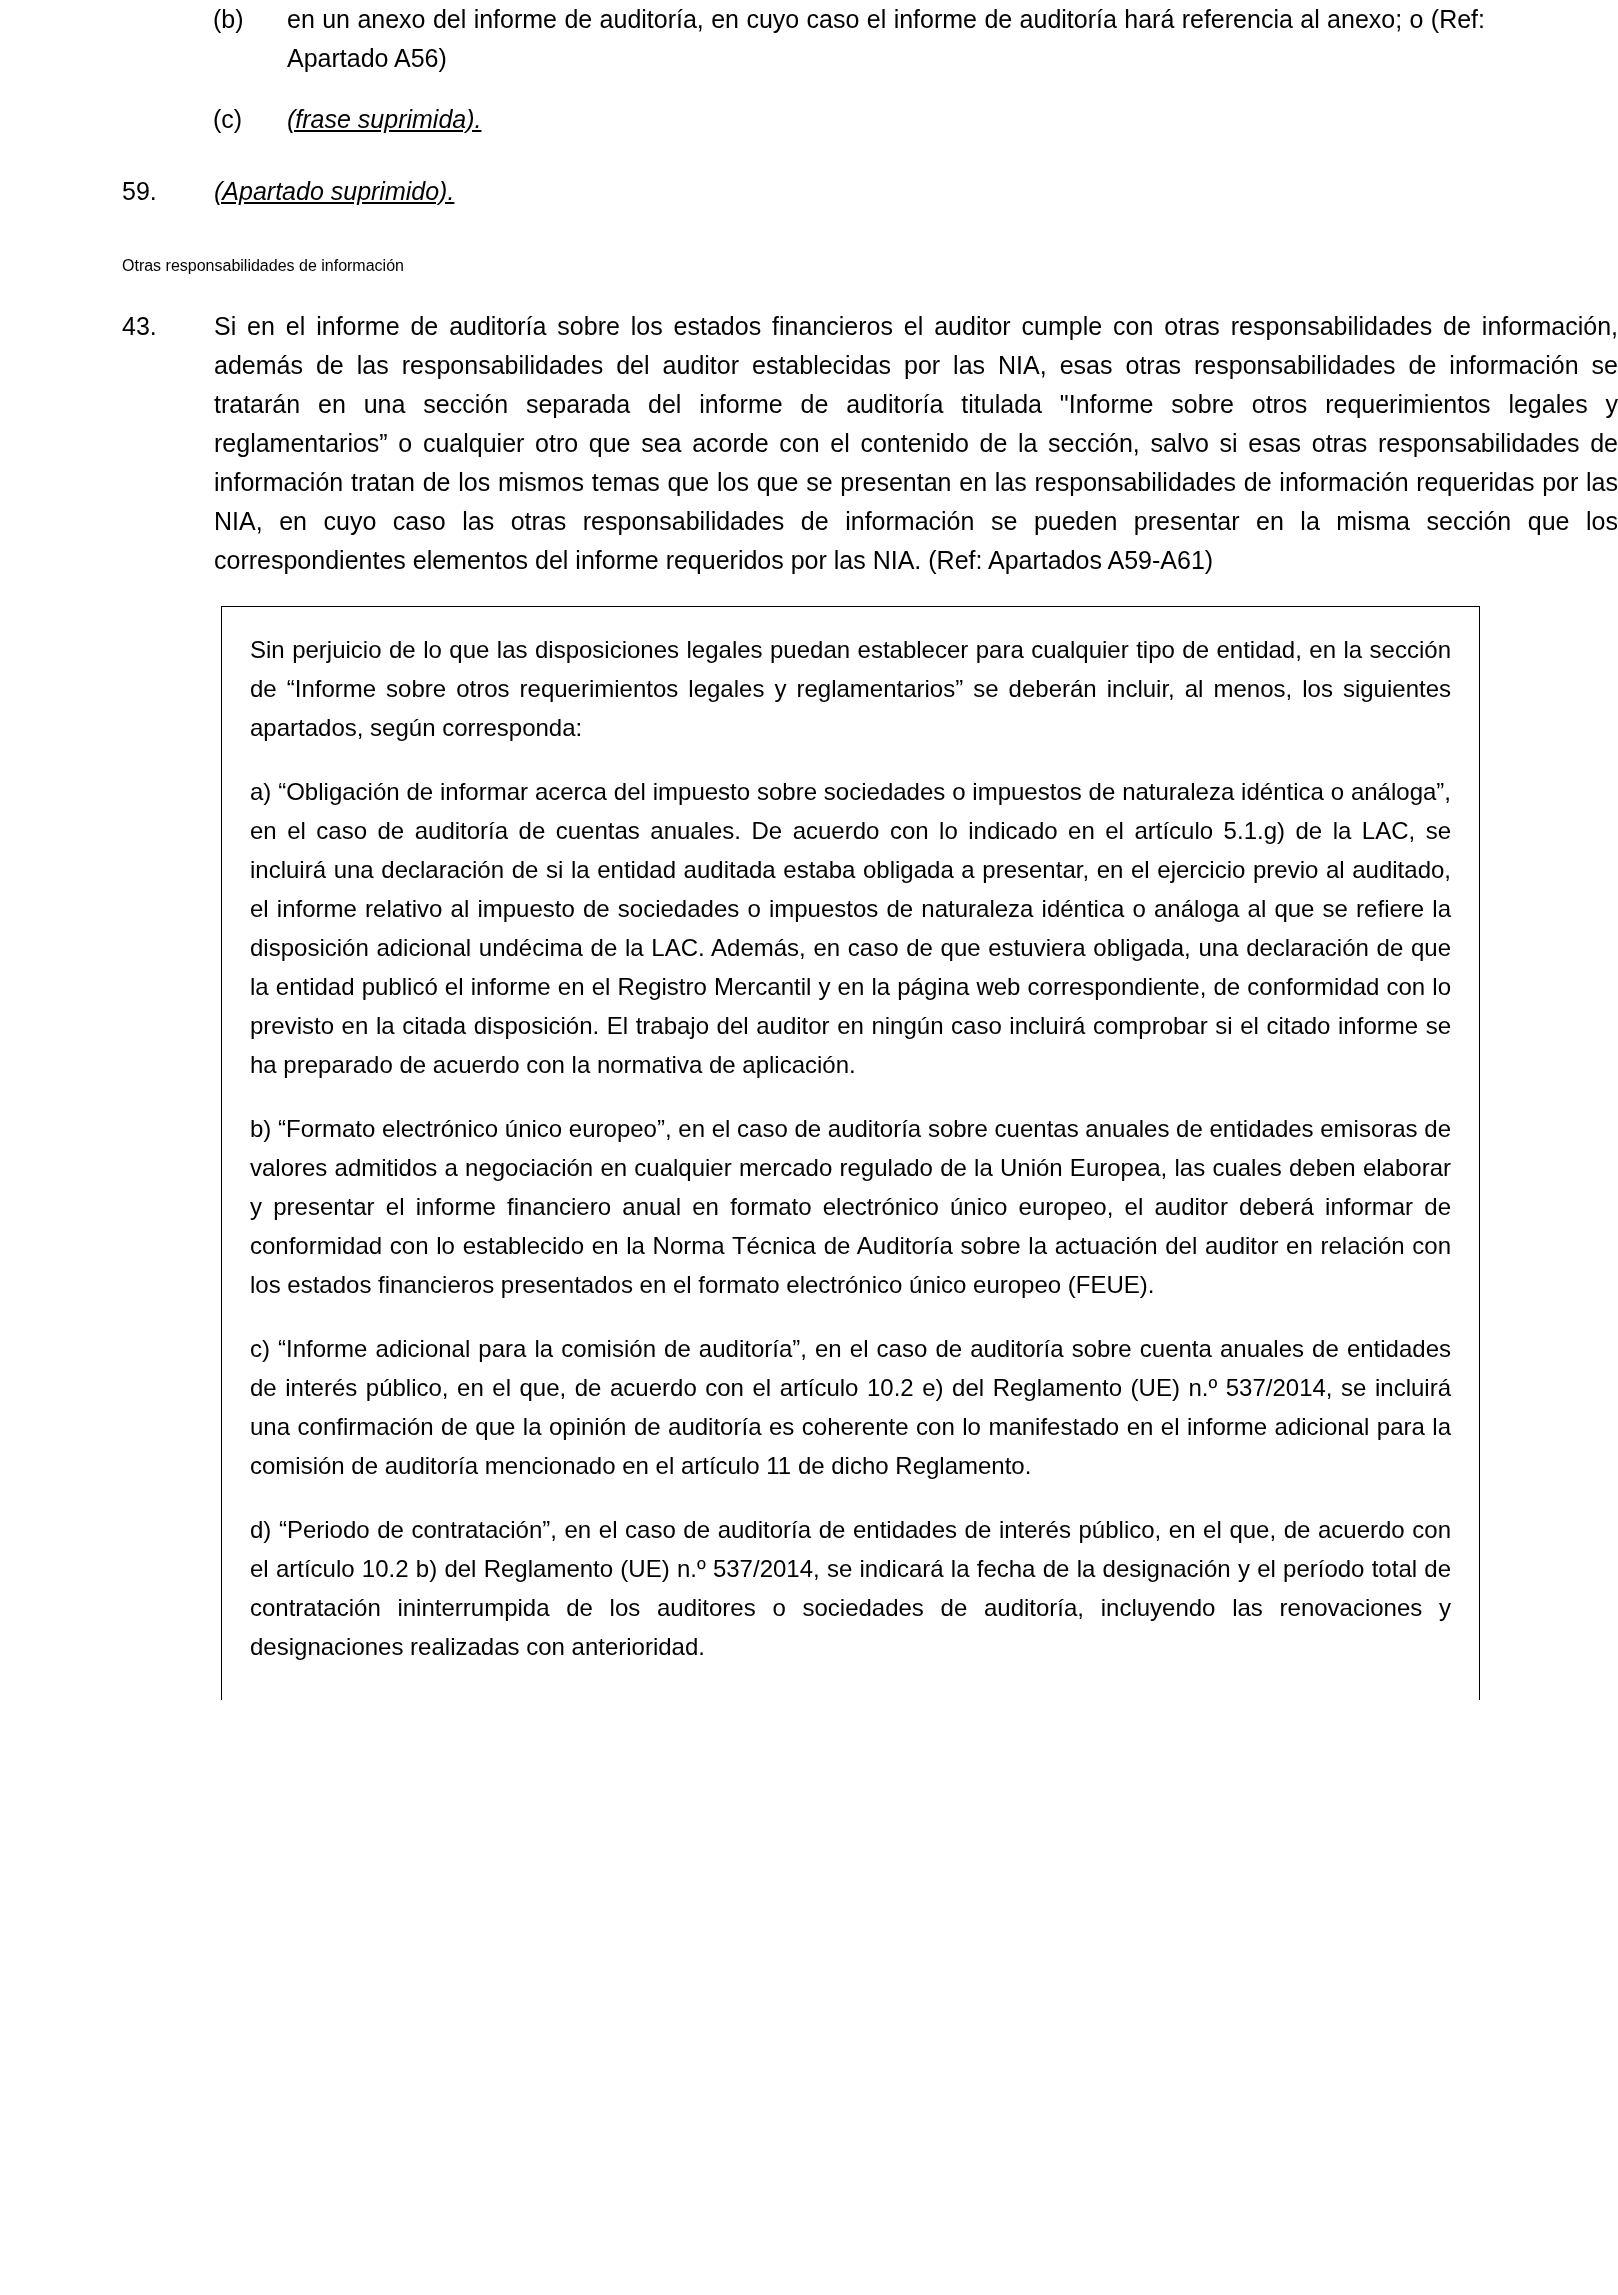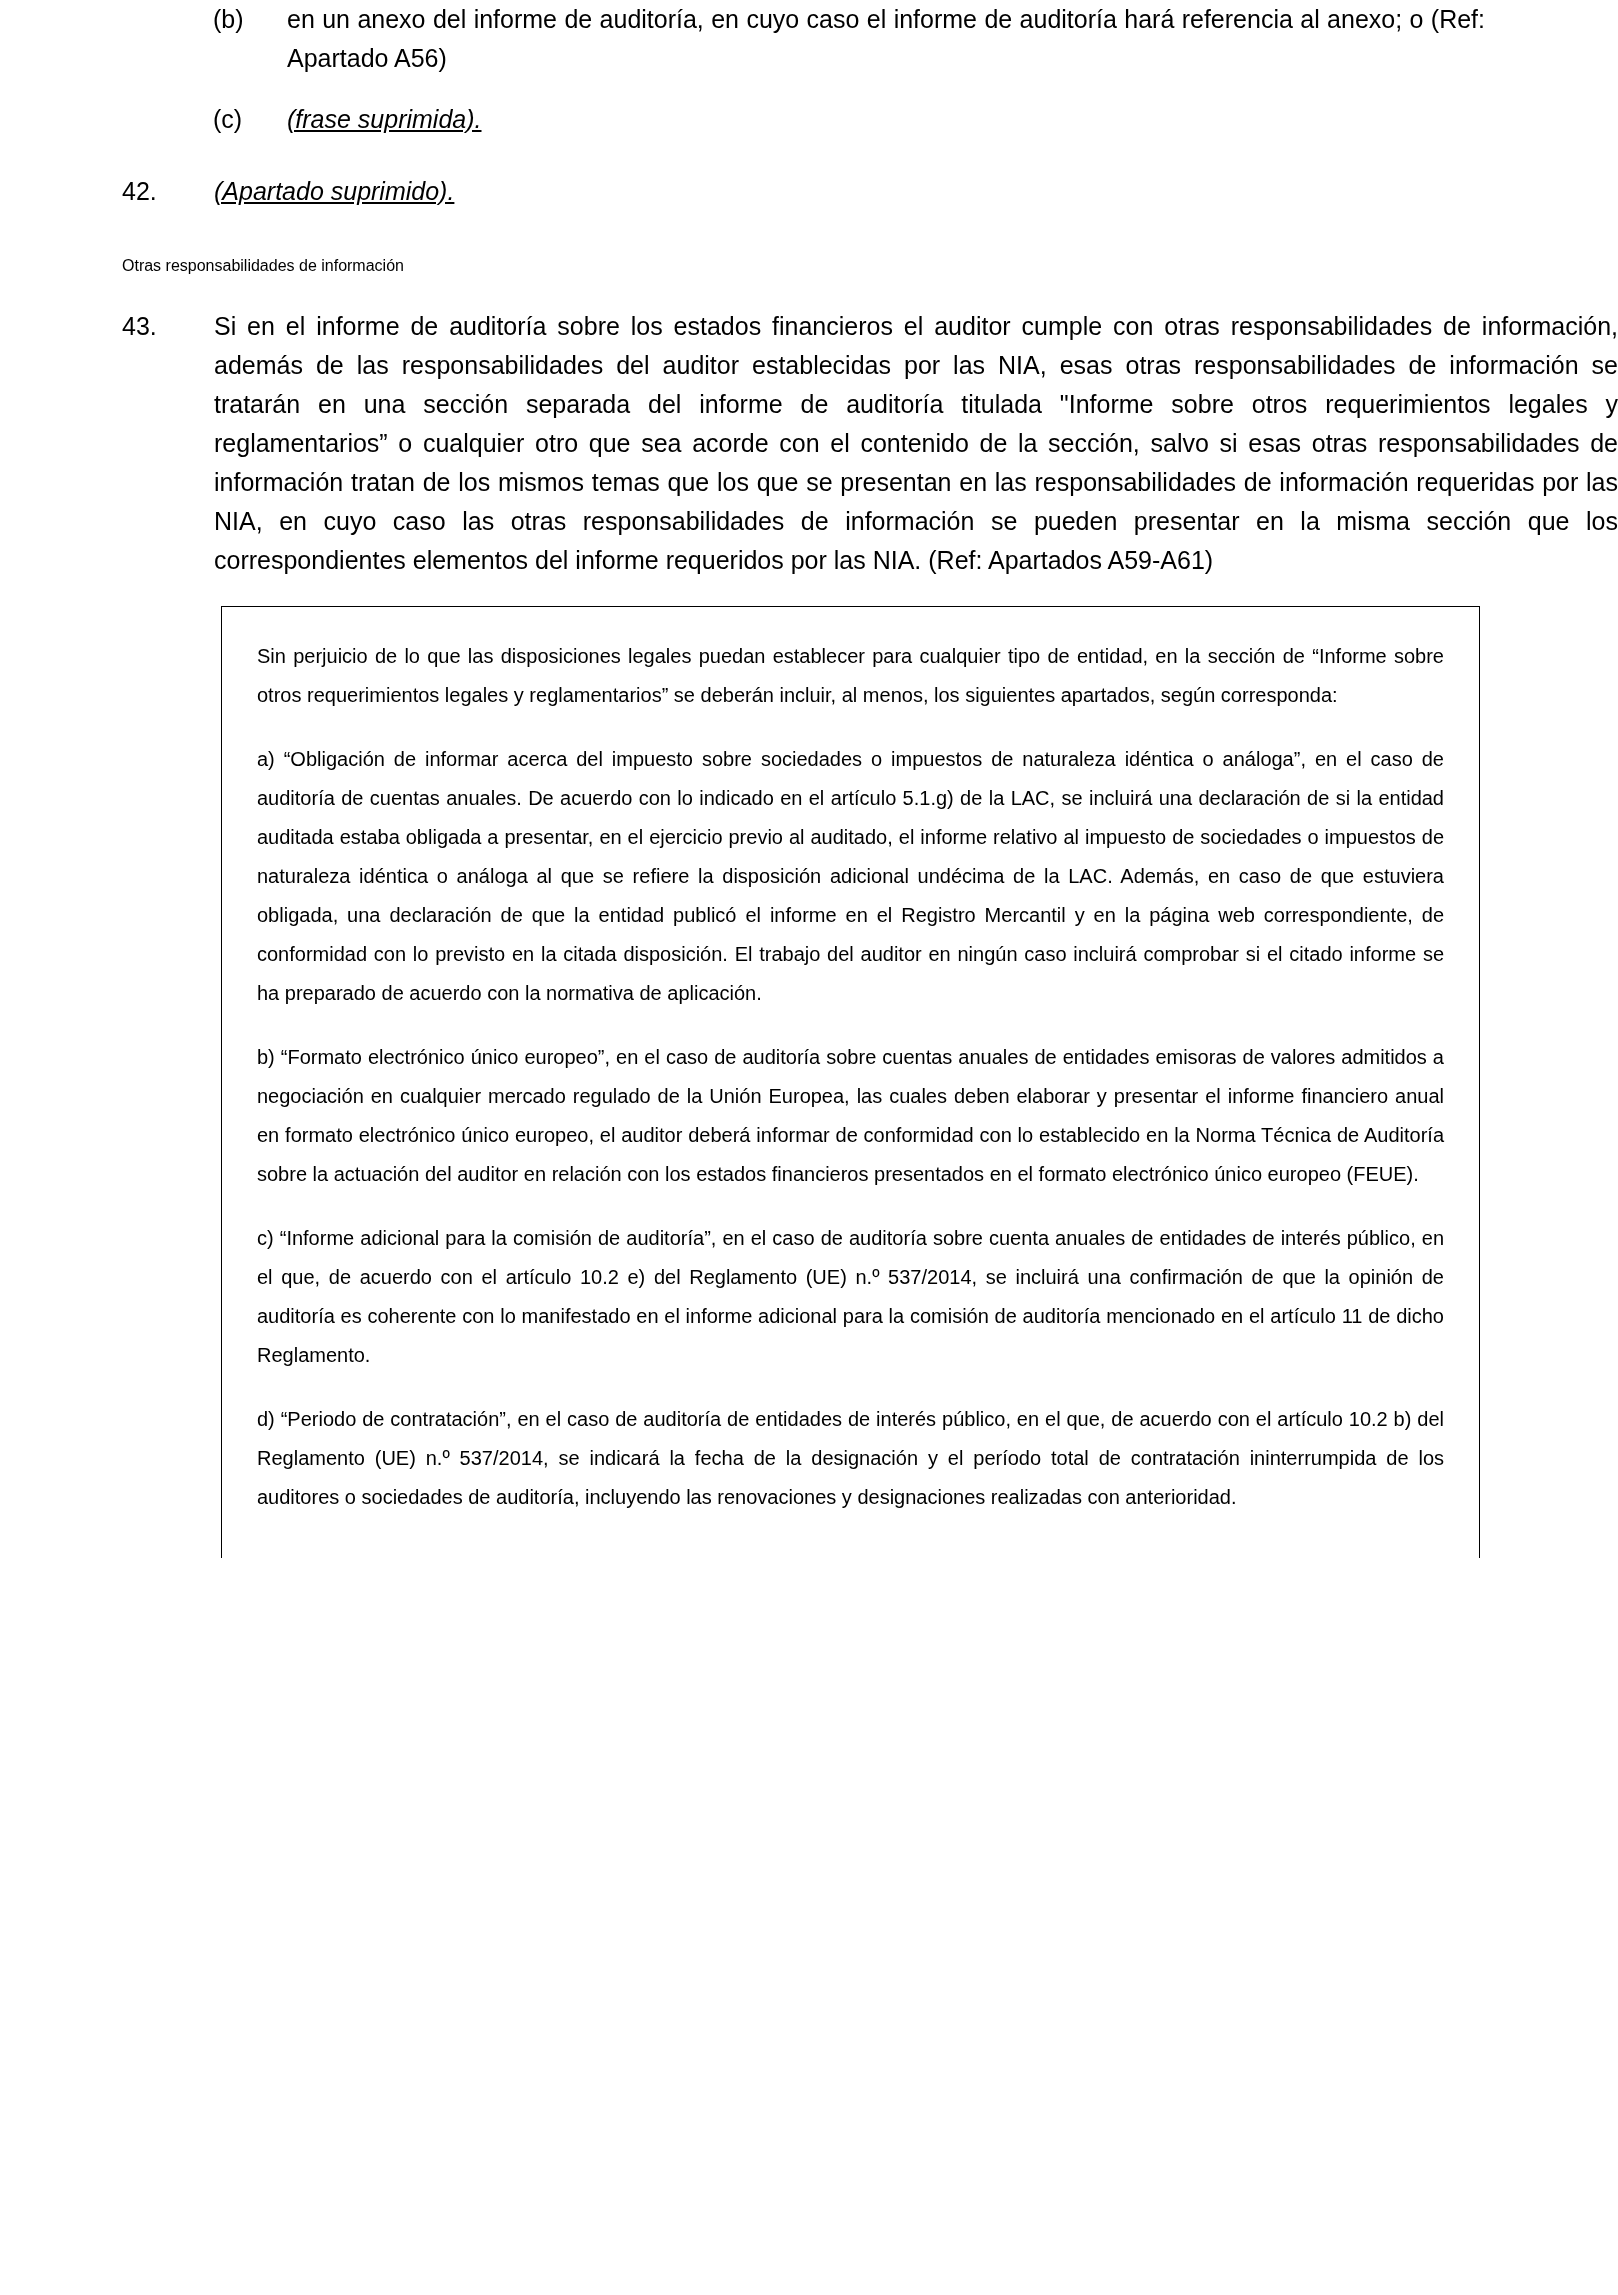--- a/index.html
+++ b/index.html
@@ -92,25 +92,25 @@
   
   .framed-box {
     position: relative;
     margin: 26.5px 138px 0 221px;
     border: 1.7px solid #000000;
     box-sizing: border-box;
     padding: 21.5px 27px 8.3px 27px;
     background: #ffffff;
   }
   .framed-box .box-para {
-    font-size: 20px;
+    font-size: 24px;
     line-height: 39px;
     text-align: justify;
     text-justify: inter-word;
-    margin: 8px;
+    margin: 1px;
   }
   .framed-box .box-para + .box-para {
     margin-top: 25px;
   }
   
   .framed-box.clipped {
     border-bottom: none;
     padding-bottom: 33px;
   }
 </style>
@@ -127,21 +127,21 @@
     </div>
 
     <div class="letter-item">
       <div class="letter-marker">(c)</div>
       <div class="letter-body doc-text ital">(frase suprimida).</div>
     </div>
 
   </div>
 
   <div class="num-item block-42">
-    <div class="num-marker">42.</div>
+    <div class="num-marker">59.</div>
     <div class="num-body doc-text ital">(Apartado suprimido).</div>
   </div>
 
   <div class="block-heading">Otras responsabilidades de información</div>
 
   <div class="num-item block-43">
     <div class="num-marker">43.</div>
     <div class="num-body doc-text">Si en el informe de auditoría sobre los estados financieros el auditor cumple con otras responsabilidades de información, además de las responsabilidades del auditor establecidas por las NIA, esas otras responsabilidades de información se tratarán en una sección separada del informe de auditoría titulada "Informe sobre otros requerimientos legales y reglamentarios” o cualquier otro que sea acorde con el contenido de la sección, salvo si esas otras responsabilidades de información tratan de los mismos temas que los que se presentan en las responsabilidades de información requeridas por las NIA, en cuyo caso las otras responsabilidades de información se pueden presentar en la misma sección que los correspondientes elementos del informe requeridos por las NIA. (Ref: Apartados A59-A61)</div>
   </div>
 

